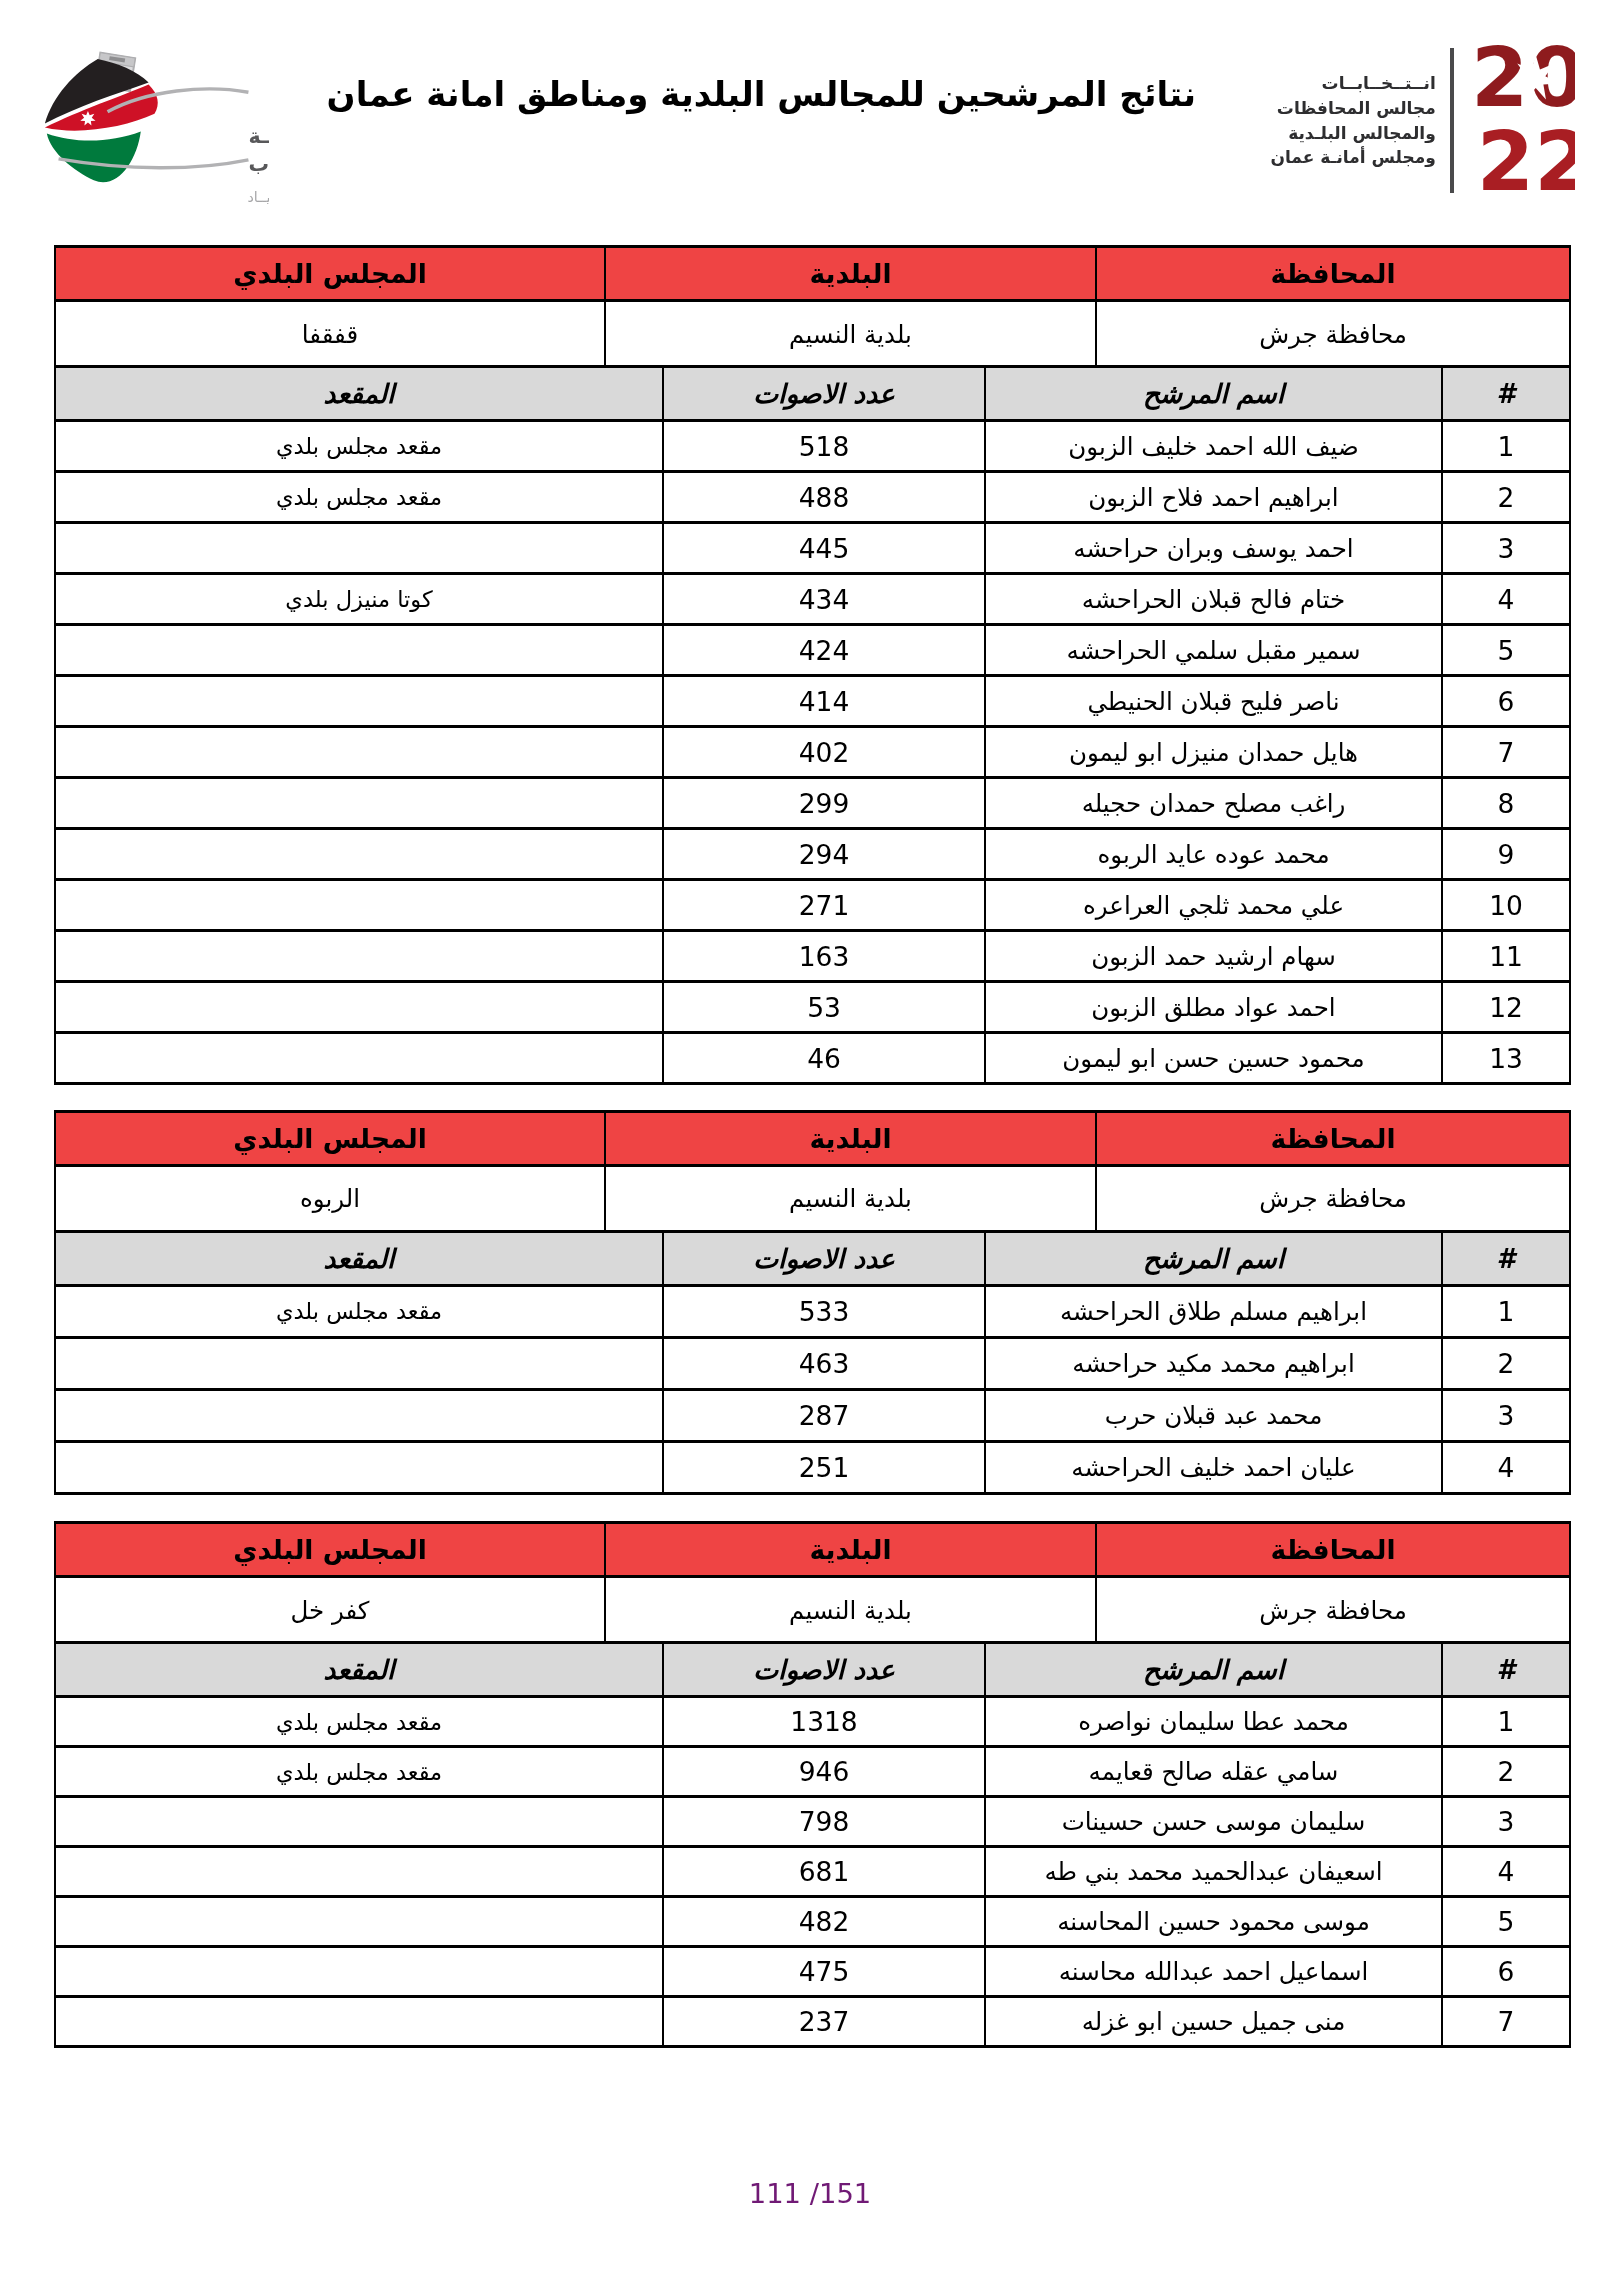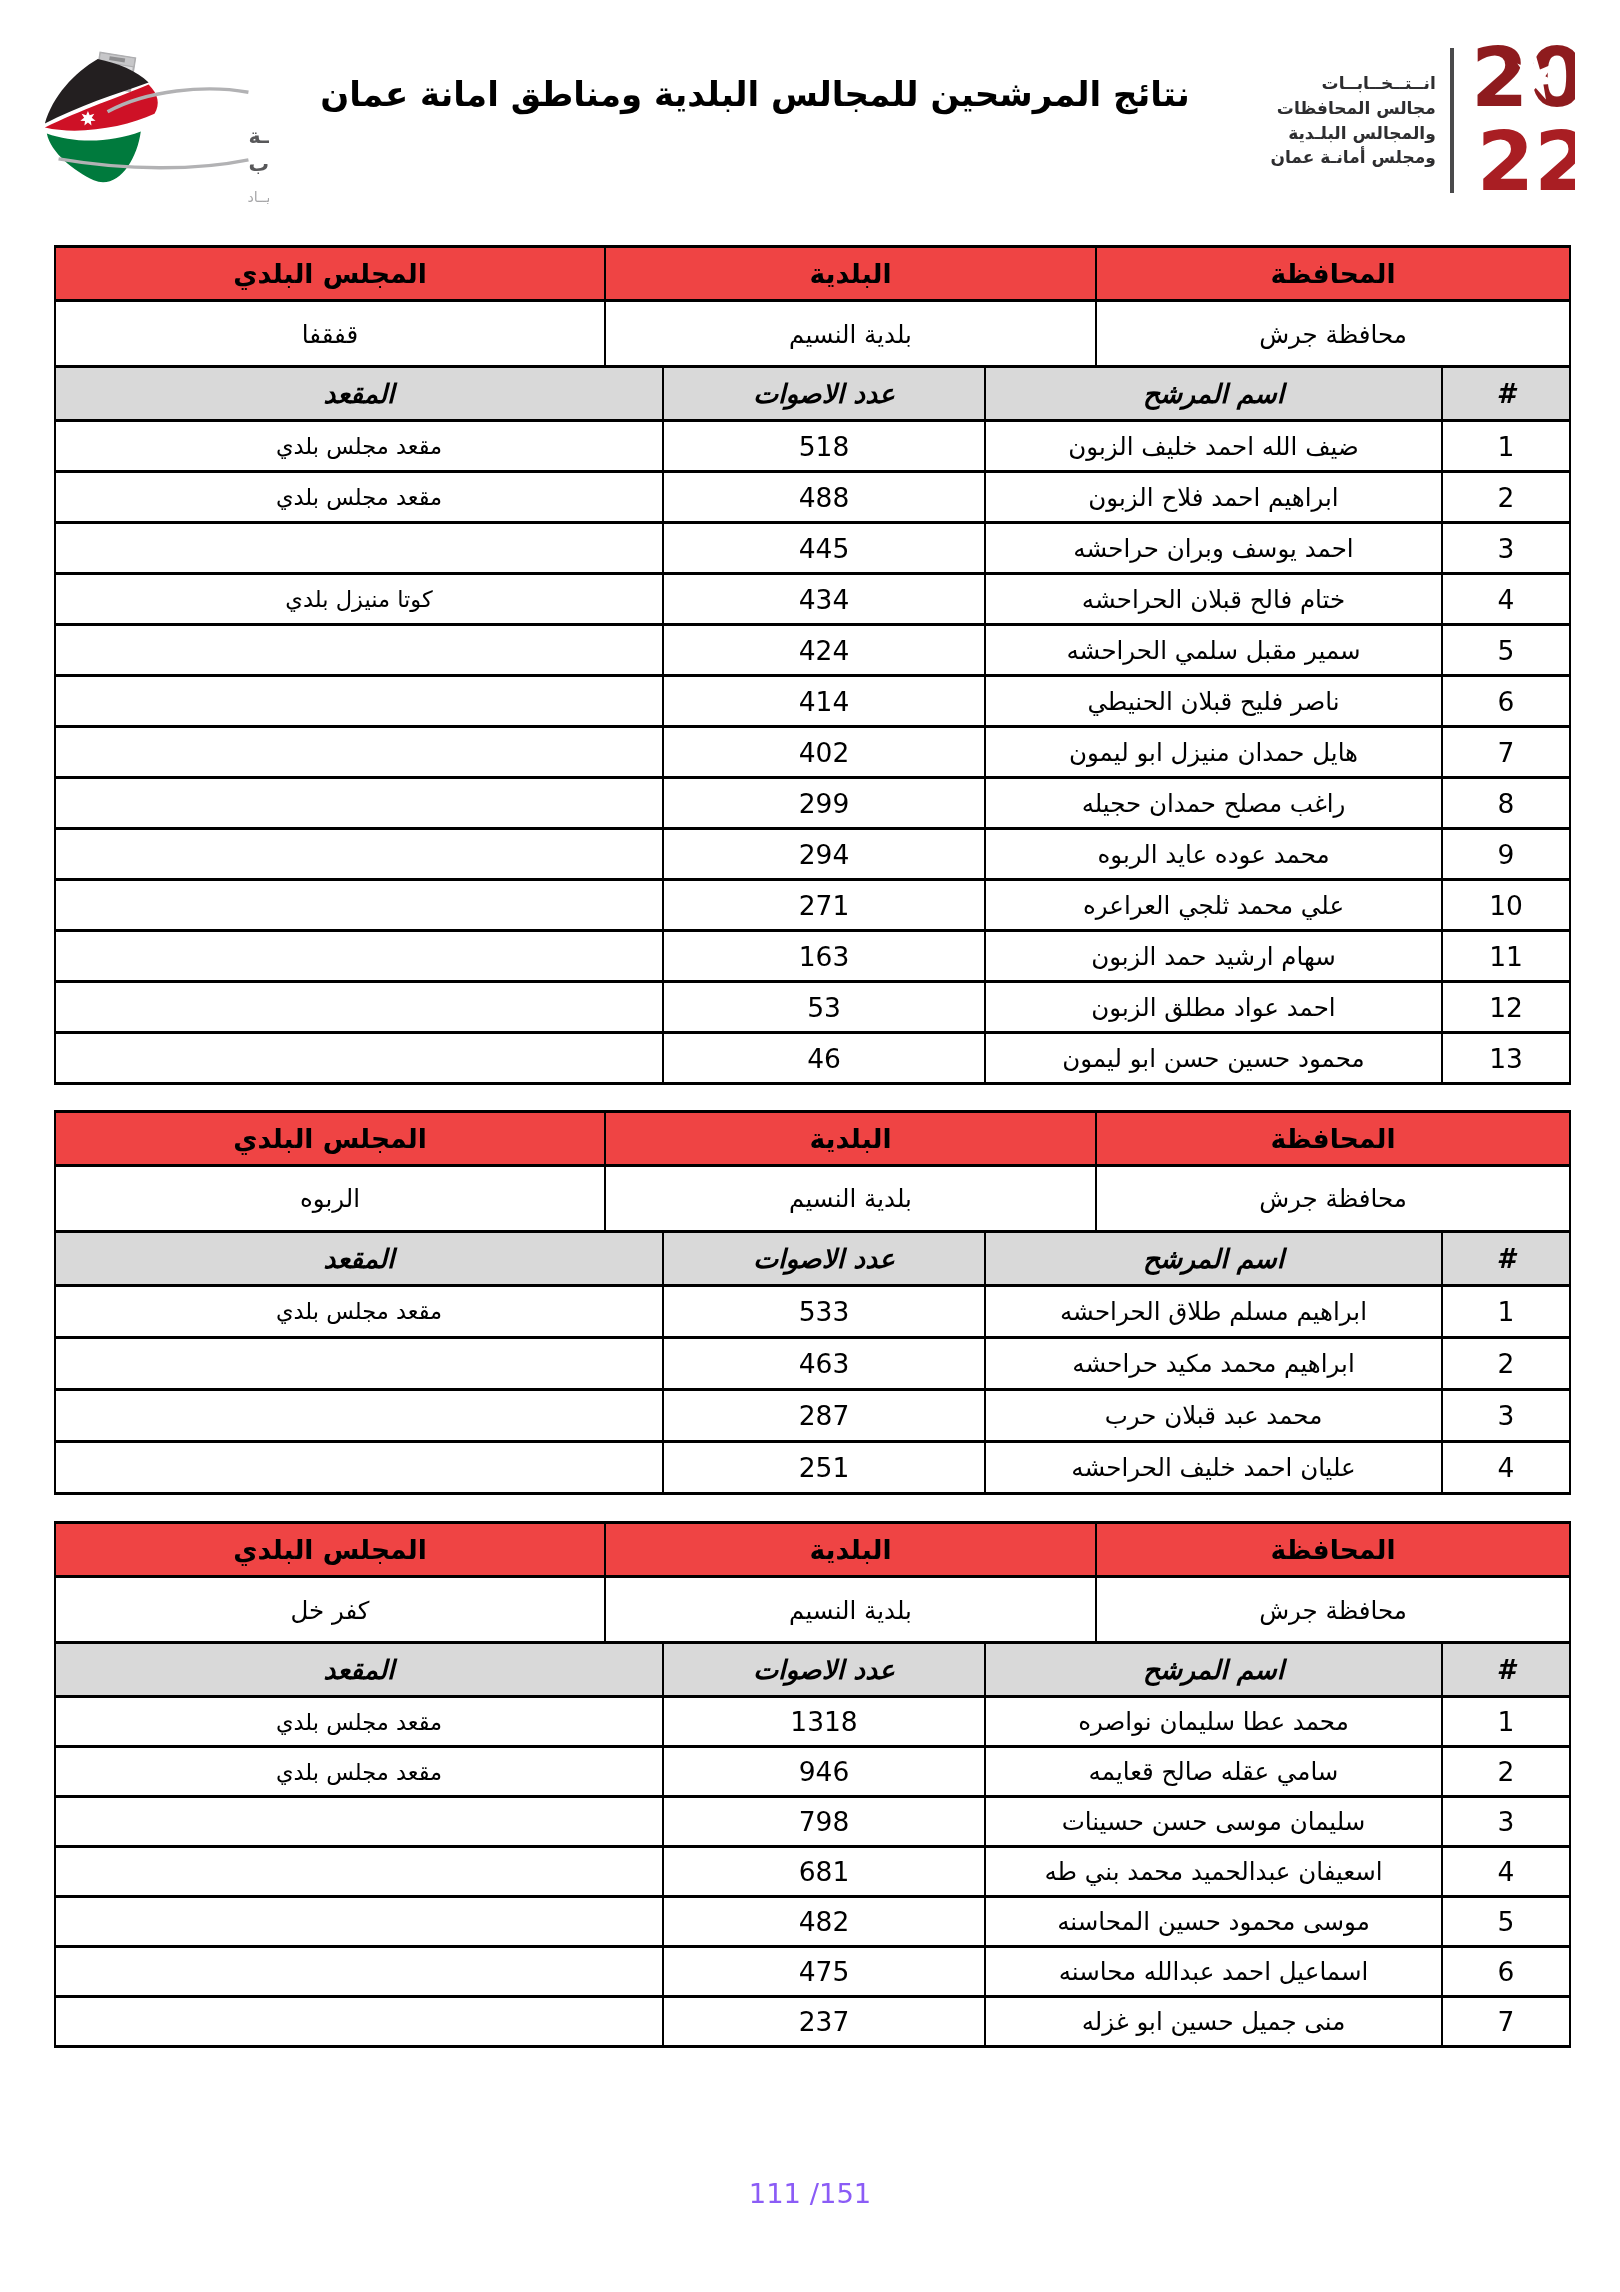--- a/index.html
+++ b/index.html
@@ -11,21 +11,21 @@
     background: #ffffff;
     font-family: "DejaVu Sans", sans-serif;
     overflow: hidden;
     color: #000;
   }
 
   
   .iec-logo { position: absolute; left: 39px; top: 45px; width: 230px; height: 167px; }
   .doc-title {
     position: absolute; left: 314px; top: 67px; width: 882px;
-    text-align: center; font-size: 34px; font-weight: bold; line-height: 54px;
+    font-size: 34px; font-weight: bold; line-height: 54px;
     direction: rtl;
   }
   .e2022 { position: absolute; right: 45px; top: 41px; display: flex; align-items: center; gap: 14.7px; }
   .e2022-text {
     direction: rtl; text-align: right;
     font-size: 17px; font-weight: bold; color: #2e2e30; line-height: 1.45;
     white-space: nowrap;
   }
   .e2022-bar { width: 3.9px; height: 145px; background: #4a4a4c; }
 
@@ -48,21 +48,21 @@
   .res-table td:nth-child(4) { font-size: 22.5px; }
   .blk1 .res-table td { height: 51px; }
   .blk2 .res-table td { height: 52px; }
   .blk3 .res-table td { height: 50px; }
   .blk2 { margin-top: 24.5px; }
   .blk3 { margin-top: 26.5px; }
 
   
   .page-num {
     position: absolute; left: 0; top: 2178px; width: 100%;
-    text-align: center; font-size: 27.4px; color: #8b5cf6;
+    text-align: center; font-size: 27.4px; color: #701a75;
   }
 </style>
 </head>
 <body>
 
 <div class="page">
 
   <div class="iec-logo">
     <svg width="230" height="167" viewBox="0 0 235 170">
 

